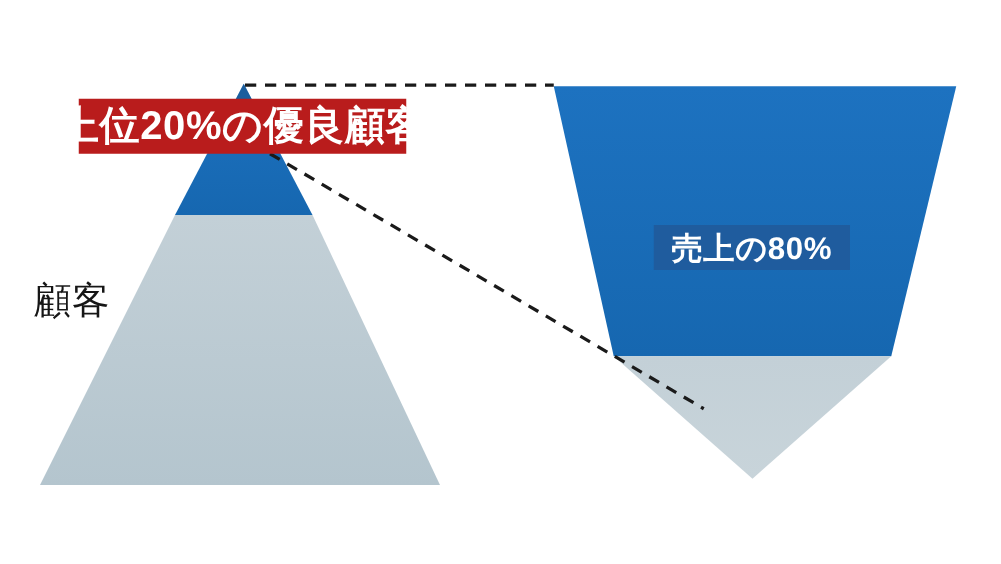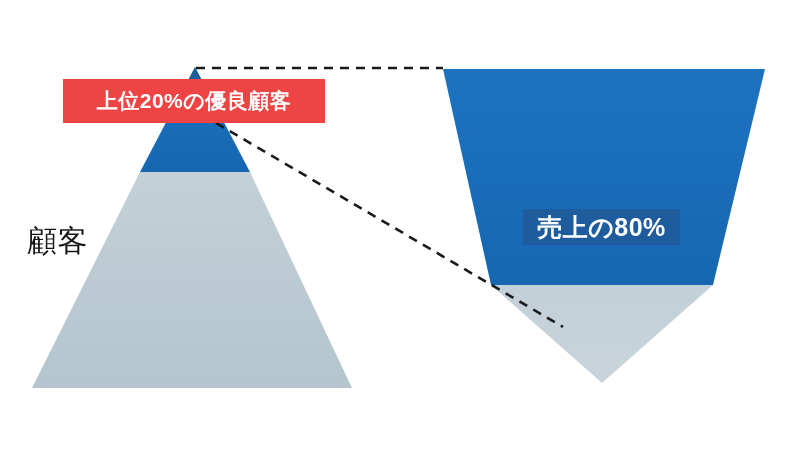--- a/index.html
+++ b/index.html
@@ -49,33 +49,32 @@
     white-space: nowrap;
     font-weight: bold;
     color: #ffffff;
     font-family: "Liberation Sans", "DejaVu Sans", sans-serif;
   }
   #top-customers-banner {
     left: 63px;
     top: 79px;
     width: 262px;
     height: 44px;
-    background: #ef4444;
-    font-size: 21px;
+    background: #b91c1c;
+    font-size: 32px;
     letter-spacing: 0.5px;
   }
   #sales-share-banner {
     left: 523px;
     top: 180px;
     width: 157px;
     height: 36px;
     background: #1f5c9e;
     font-size: 25px;
     letter-spacing: 0.5px;
-    margin-top: 29px;
   }
 </style>
 </head>
 <body>
 
 <div id="stage">
 
   <svg class="layer" id="shapes-layer" viewBox="0 0 801 451">
 
     <defs>

